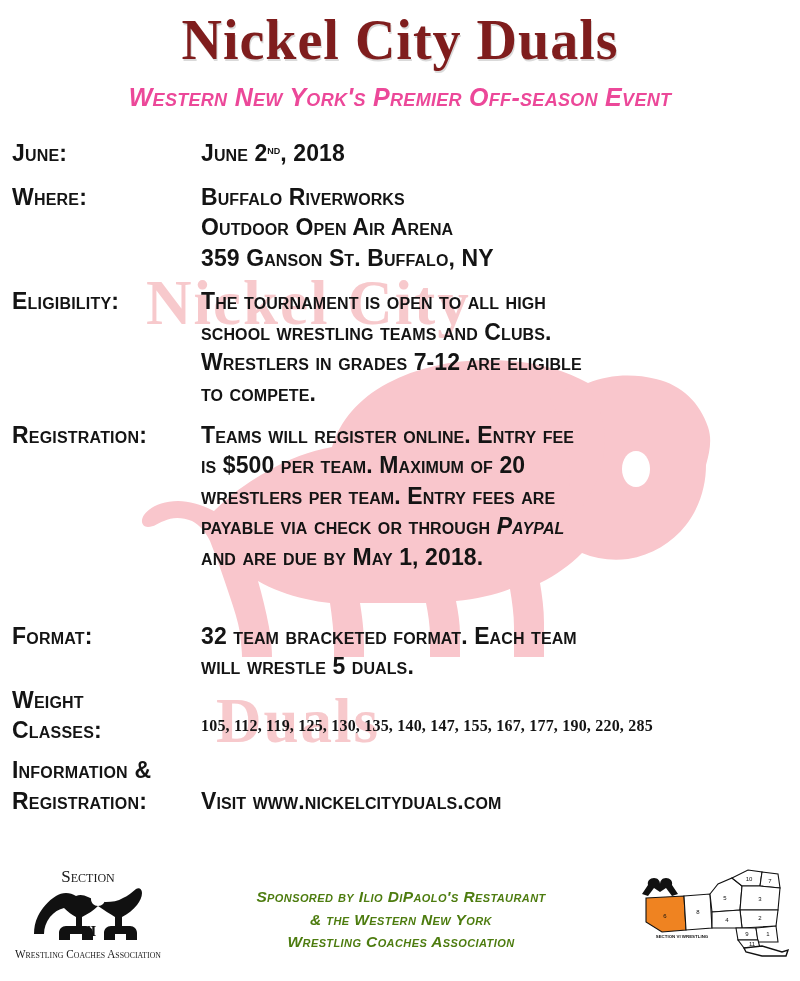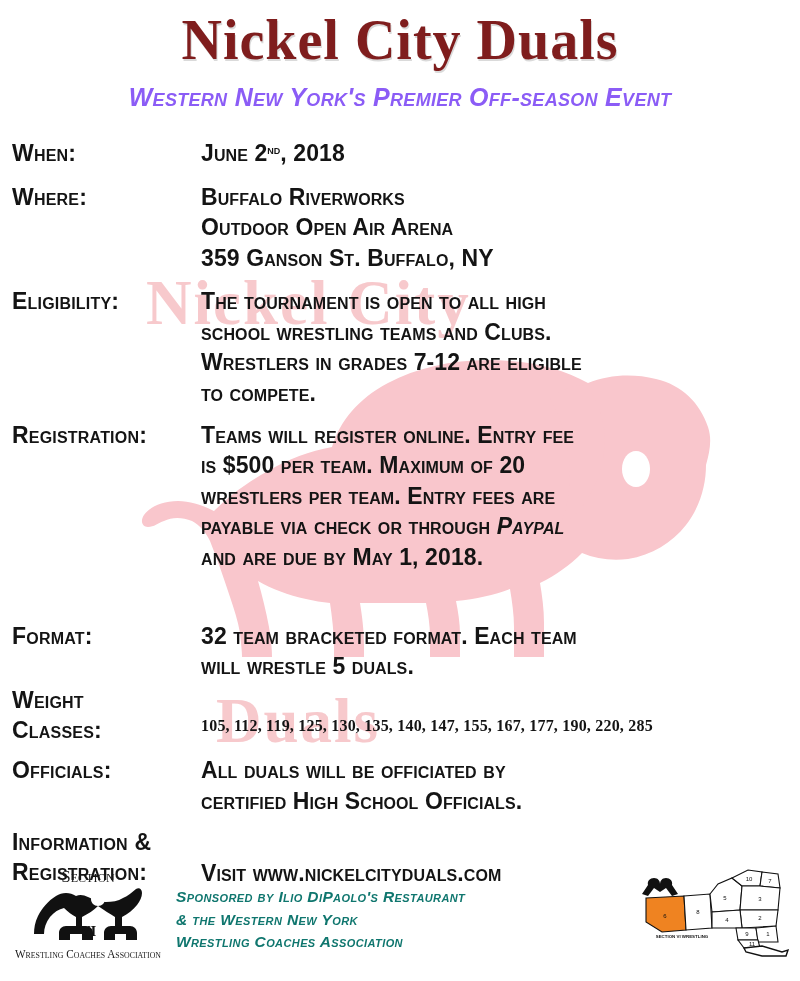--- a/index.html
+++ b/index.html
@@ -77,21 +77,21 @@
     left: 0;
     top: 85px;
     width: 800px;
     text-align: center;
     font-family: "Liberation Sans", sans-serif;
     font-weight: bold;
     font-style: italic;
     font-size: 25px;
     font-variant: small-caps;
     letter-spacing: 0.3px;
-    color: #8b5cf6;
+    color: #ec4899;
     z-index: 3;
     line-height: 1;
   }
 
   
   .rows {
     position: absolute;
     left: 0;
     top: 138px;
     width: 800px;
@@ -184,28 +184,29 @@
     left: 632px;
     top: 6px;
     width: 158px;
     height: 98px;
   }
   .sponsor {
     position: absolute;
     left: 176px;
     top: 28px;
     width: 450px;
+    text-align: center;
     font-family: "Liberation Sans", sans-serif;
     font-weight: bold;
     font-style: italic;
     font-size: 15.5px;
     font-variant: small-caps;
     letter-spacing: 0.4px;
     line-height: 1.46;
-    color: #0f766e;
+    color: #4d7c0f;
   }
   .sponsor .line { display: block; }
 </style>
 </head>
 <body>
 
 <div id="flyer">
 
   <div class="watermark-layer">
     <div class="wm-text wm-nickelcity">Nickel City</div>
@@ -275,21 +276,21 @@
 
     <div class="wm-text wm-duals">Duals</div>
   </div>
 
   <div class="title">Nickel City Duals</div>
   <div class="subtitle">Western New York's Premier Off-season Event</div>
 
   <div class="rows">
 
     <div class="row when">
-      <div class="label">When:</div>
+      <div class="label">June:</div>
       <div class="value"><span>June 2</span><sup class="ord">nd</sup><span>, 2018</span></div>
     </div>
 
     <div class="row where">
       <div class="label">Where:</div>
       <div class="value">
         <span class="line">Buffalo Riverworks</span>
         <span class="line">Outdoor Open Air Arena</span>
         <span class="line">359 Ganson St. Buffalo, NY</span>
       </div>
@@ -323,27 +324,20 @@
         <span class="line">will wrestle 5 duals.</span>
       </div>
     </div>
 
     <div class="row weights">
       <div class="label">Weight
 Classes:</div>
       <div class="value">105, 112, 119, 125, 130, 135, 140, 147, 155, 167, 177, 190, 220, 285</div>
     </div>
 
-    <div class="row officials">
-      <div class="label">Officials:</div>
-      <div class="value">
-        <span class="line">All duals will be officiated by</span>
-        <span class="line">certified High School Officials.</span>
-      </div>
-    </div>
 
     <div class="row info">
       <div class="label">Information &amp;
 Registration:</div>
       <div class="value">Visit www.nickelcityduals.com</div>
     </div>
 
   </div>
 
   <div class="footer">

